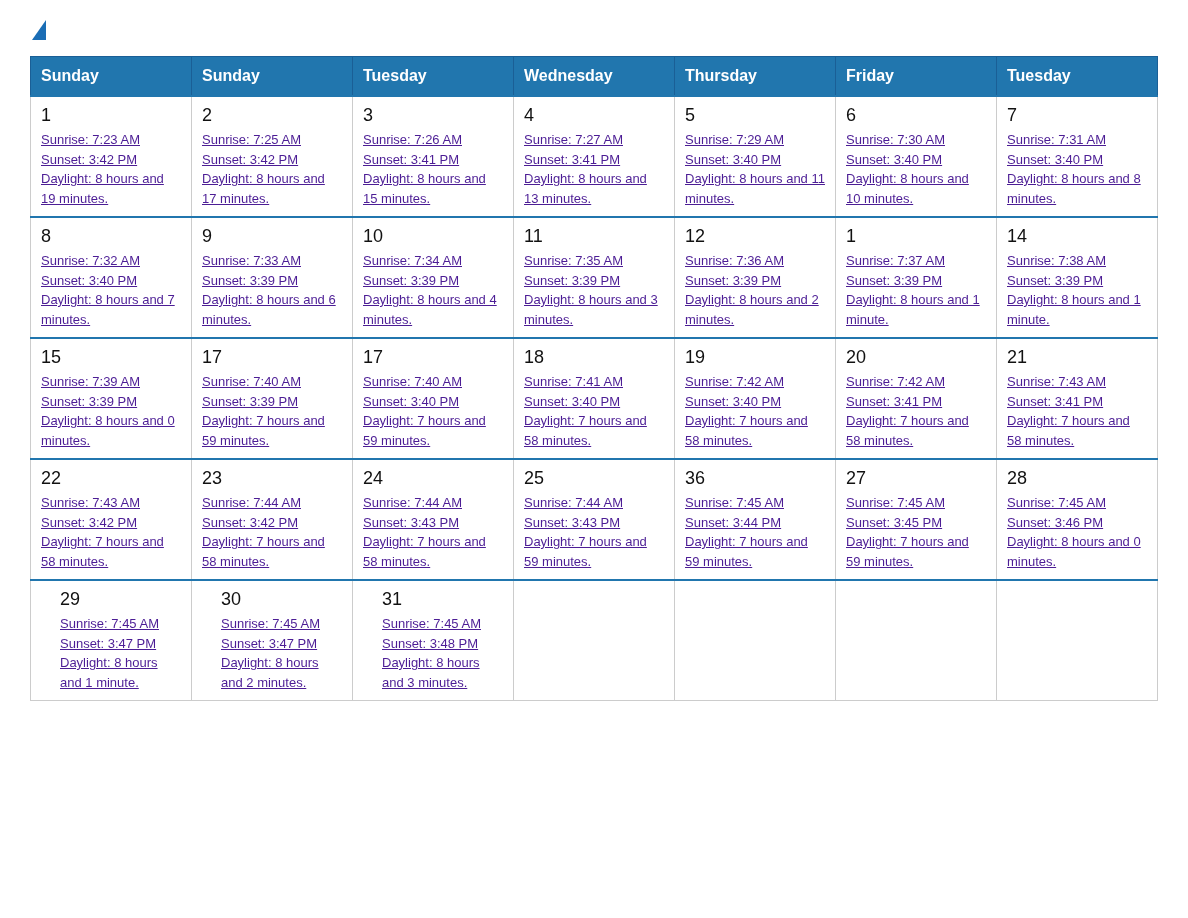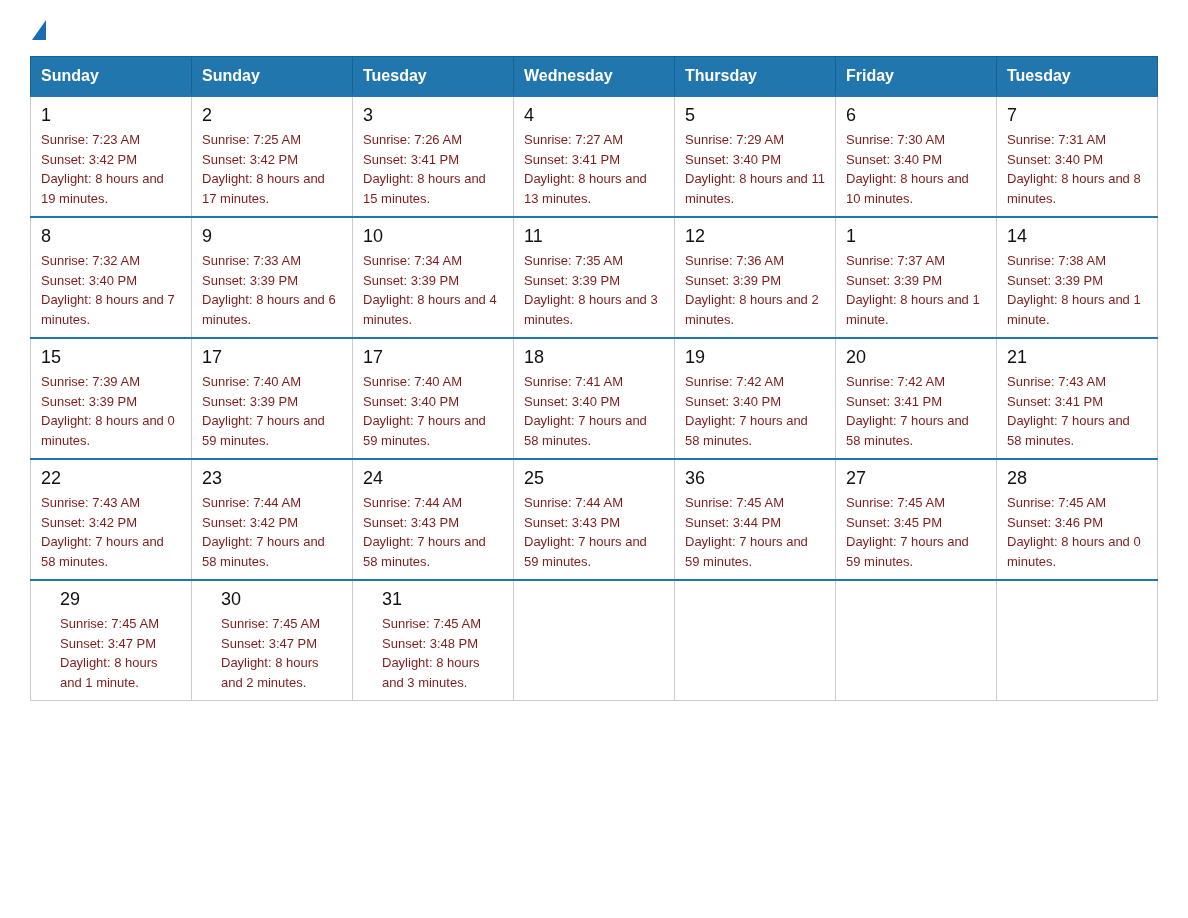--- a/index.html
+++ b/index.html
@@ -89,21 +89,22 @@
     .day-number {
       font-size: 18px;
       font-weight: normal;
       color: #111;
       display: block;
       margin-bottom: 4px;
     }
     .day-info {
       font-size: 13px;
       line-height: 1.5;
-      color: #7f1d1d;
+      color: #4c1d95;
+      text-decoration: underline;
     }
     .empty-cell {
       border-top: 2px solid #2176ae;
       background: #fff;
     }
     .calendar tbody tr:last-child td {
       border-bottom: 1px solid #ccc;
       padding-left: 29px;
     }
   </style>

